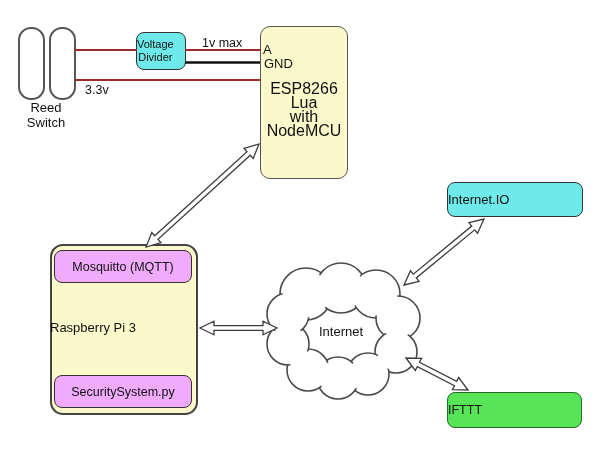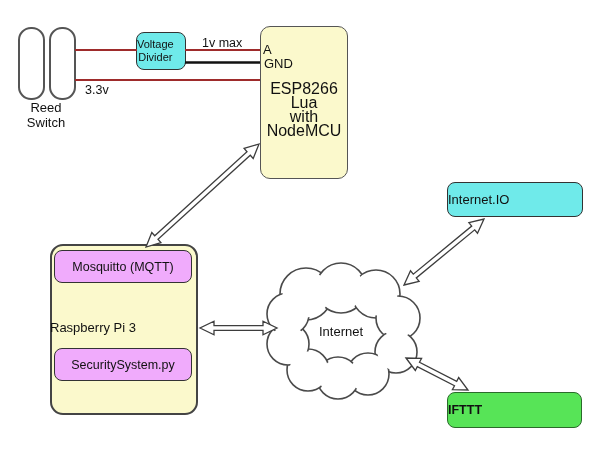--- a/index.html
+++ b/index.html
@@ -11,25 +11,25 @@
   .reed-rect{position:absolute;box-sizing:border-box;width:27px;height:73px;background:#fff;border:2px solid #555;border-radius:13px;}
 
   .vd{left:136px;top:32px;width:50px;height:38px;background:#6FEAEA;border:1.5px solid #333;border-radius:8px;font-size:11px;line-height:13px;}
 
   .esp{left:260px;top:26px;width:88px;height:153px;background:#FBF9CC;border:1.5px solid #555;border-radius:10px;}
   .esp-label{position:absolute;left:260px;top:82px;width:88px;text-align:center;font-size:16px;line-height:14px;}
 
   .rpi{left:50px;top:244px;width:148px;height:171px;background:#FBF9CC;border:2px solid #444;border-radius:13px;}
   .inner-chip{position:absolute;box-sizing:border-box;left:54px;width:138px;height:33px;background:#f0abfc;border:1.5px solid #333;border-radius:8px;display:flex;align-items:center;justify-content:center;font-size:12.5px;}
   .mqtt{top:250px;}
-  .secpy{top:348px;}
+  .secpy{top:375px;}
   .rpi-label{position:absolute;left:50px;top:320px;width:148px;text-align:left;font-size:13px;}
 
   .adafruit{left:447px;top:182px;width:136px;height:35px;background:#6FEAEA;border:1.5px solid #333;border-radius:8px;font-size:13px;}
-  .ifttt{left:447px;top:392px;width:135px;height:36px;background:#57E457;border:1.5px solid #2a6b2a;border-radius:8px;font-size:12.5px;font-weight:bold;}
+  .ifttt{left:447px;top:392px;width:135px;height:36px;background:#57E457;border:1.5px solid #2a6b2a;border-radius:8px;font-size:12.5px;}
 
   .wire-label{position:absolute;font-size:12.5px;}
   .lbl-1vmax{left:202px;top:36px;}
   .lbl-33v{left:85px;top:83px;}
   .pin-a{left:263px;top:42px;font-size:13px;}
   .pin-gnd{left:264px;top:56px;font-size:13px;text-align:right;}
   .reed-label{position:absolute;left:8px;top:101px;width:76px;text-align:center;font-size:13px;line-height:14.5px;}
 
   svg.overlay{position:absolute;left:0;top:0;z-index:5;pointer-events:none;}
   .wire-red{stroke:#9E2B2B;stroke-width:2.2;}

